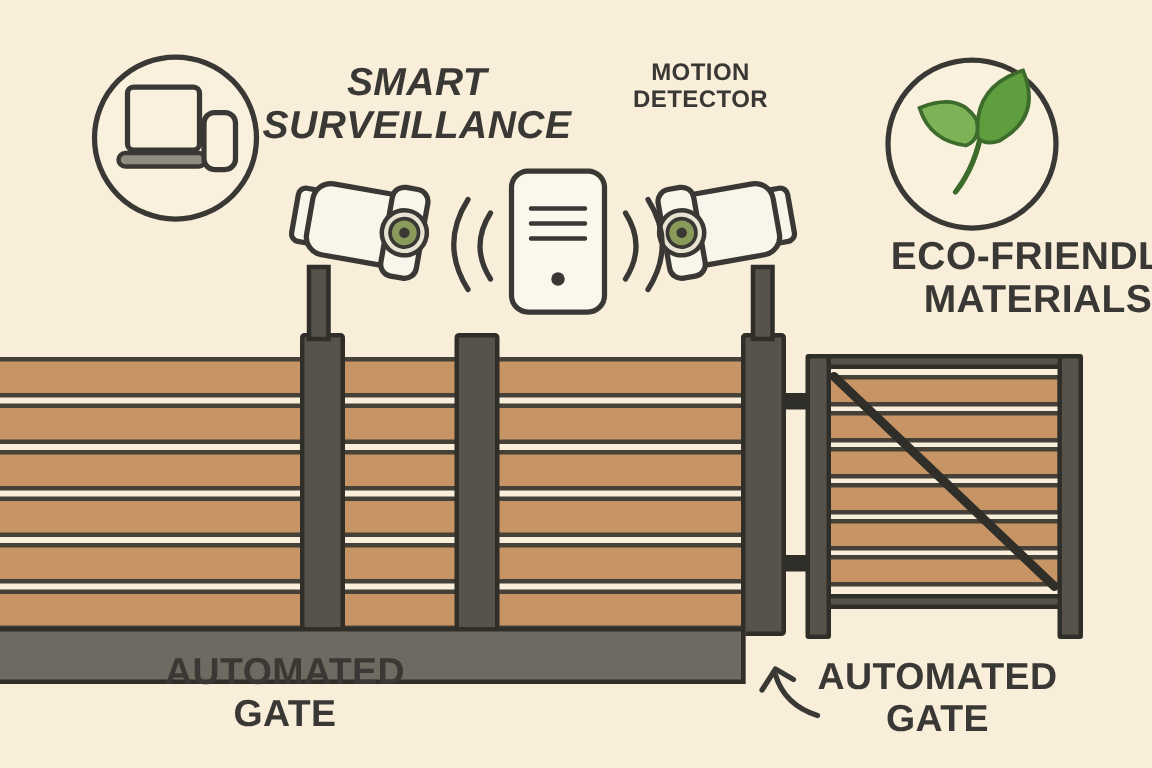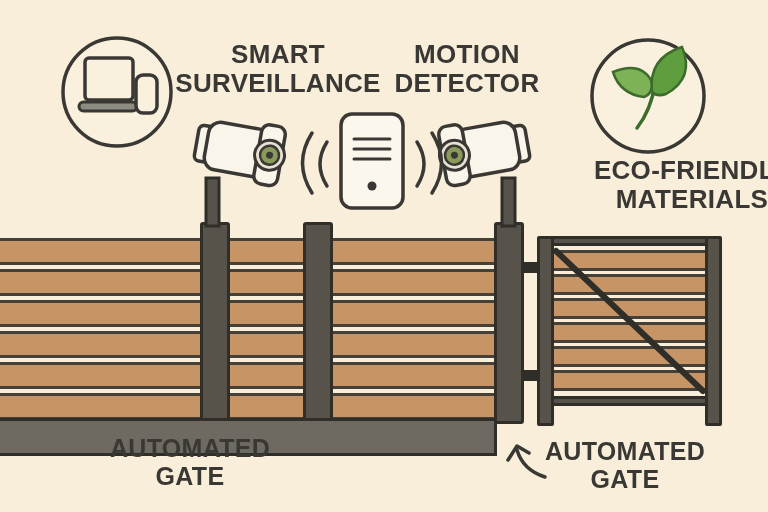--- a/index.html
+++ b/index.html
@@ -127,24 +127,24 @@
       <rect x="522" y="262" width="17" height="11" class="hinge"></rect>
       <rect x="522" y="370" width="17" height="11" class="hinge"></rect>
     </g>
 
     <g>
       <path d="M545 477 Q523 470 517 450" class="wave"></path>
       <path d="M508 460 L517 446 L529 453" class="wave"></path>
     </g>
   </svg>
 
-  <div class="label" style="left:170px;top:40px;width:216px;font-size:26px;">SMART
+  <div class="label" style="left:170px;top:40px;width:216px;font-size:26px;font-style:italic;">SMART
 SURVEILLANCE</div>
 
-  <div class="label" style="left:372px;top:40px;width:190px;font-size:26px;">MOTION
+  <div class="label" style="left:372px;top:40px;width:190px;font-size:16px;">MOTION
 DETECTOR</div>
 
 
   <div class="label" style="left:547px;top:156px;width:202px;font-size:26px;margin-left:44px;">ECO-FRIENDLY
 MATERIALS</div>
 
   <div class="label" style="left:88px;top:434px;width:204px;font-size:25px;">AUTOMATED
 GATE</div>
 
   <div class="label" style="left:530px;top:437px;width:190px;font-size:25px;">AUTOMATED

